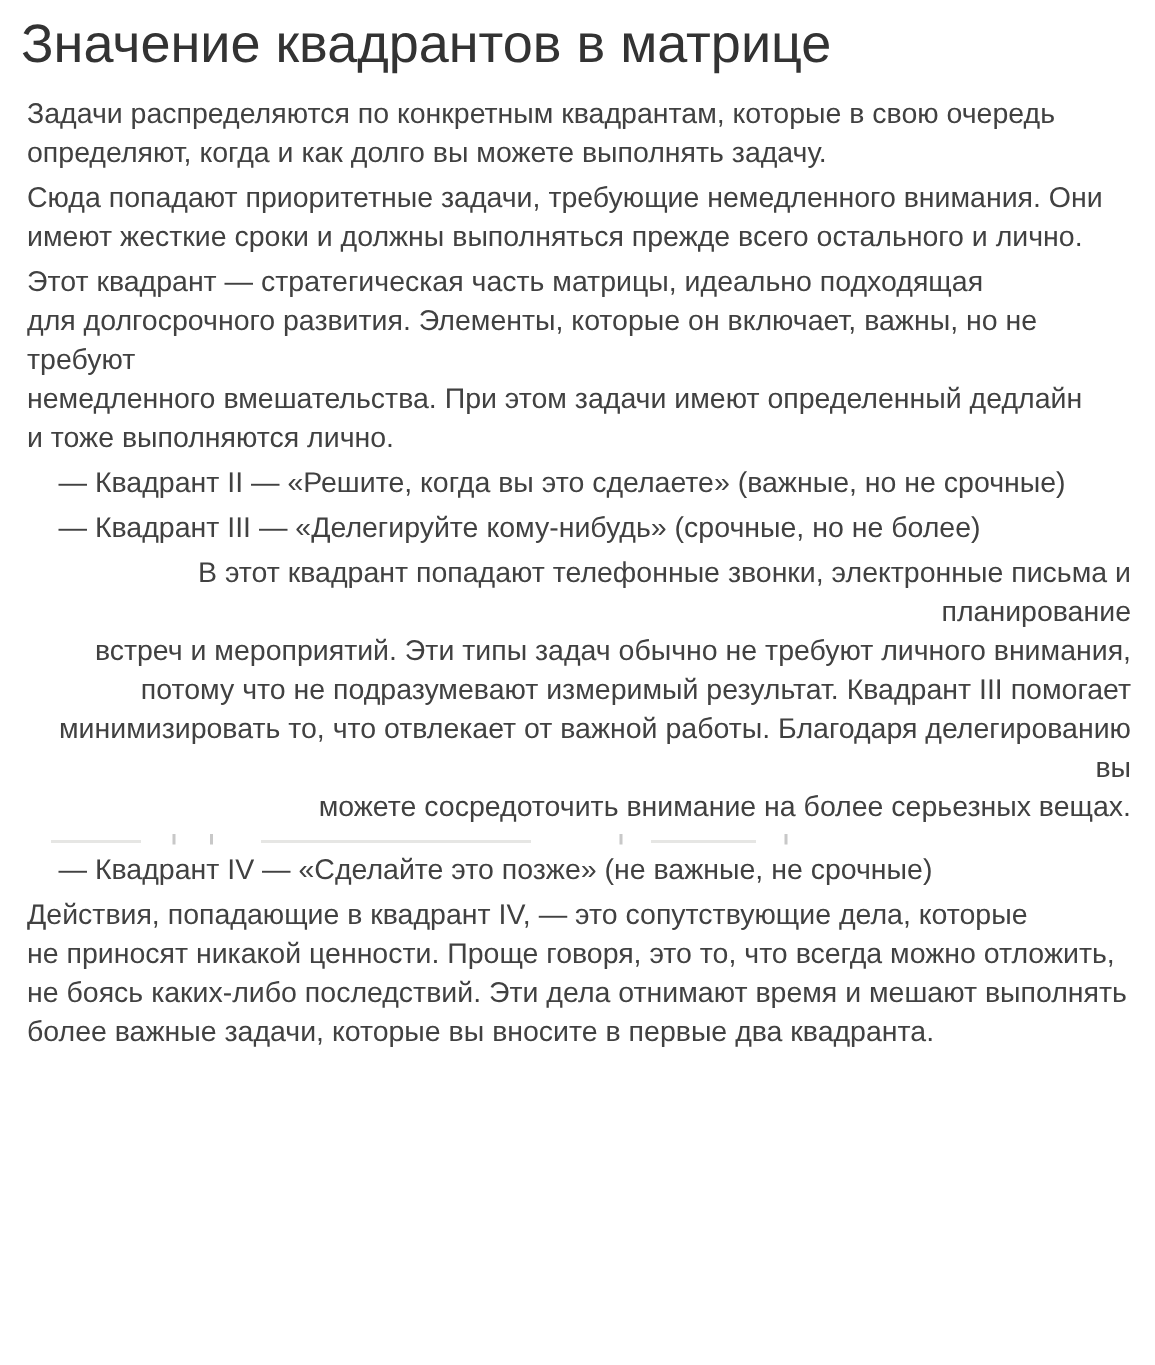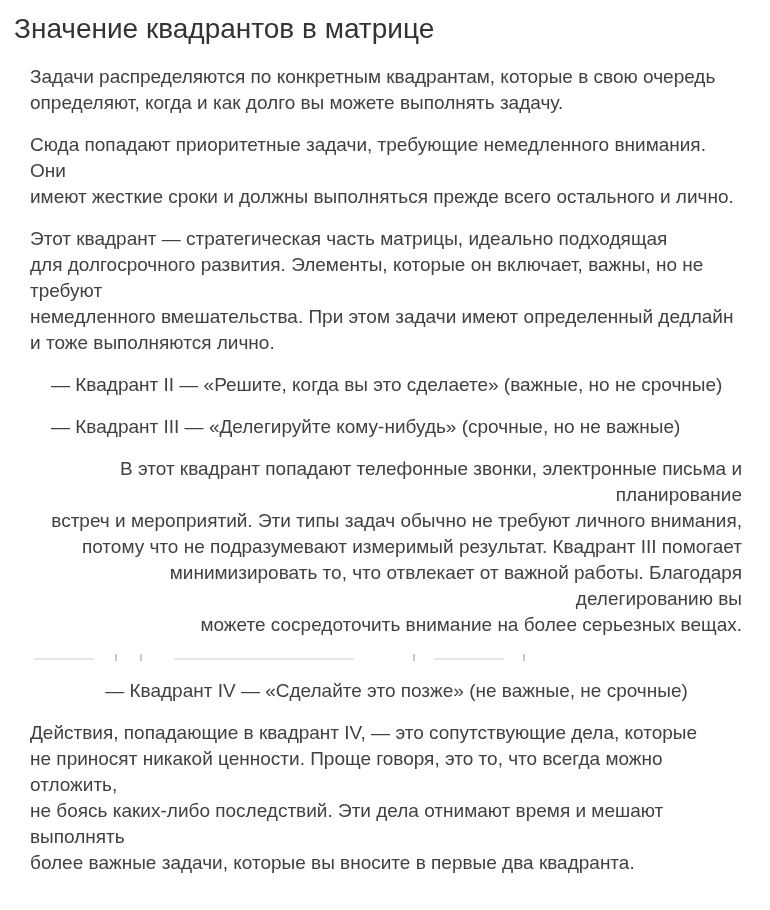--- a/index.html
+++ b/index.html
@@ -11,46 +11,46 @@
     width: 770px;
     height: 910px;
     overflow: hidden;
     font-family: "Liberation Sans", sans-serif;
     color: #3e3e3e;
   }
   .article {
     padding: 10px 12px 0 14px;
   }
   .page-title {
-    font-size: 28px;
+    font-size: 36px;
     line-height: 34px;
     font-weight: 400;
     color: #333333;
     margin: 2px 0 0 0;
   }
   p.text {
     font-size: 19px;
     line-height: 26px;
-    margin: 16px;
+    margin: 4px;
     white-space: pre-line; 
     color: #414141;
   }
   p.intro {
     margin-top: 18px;
   }
   p.quad-heading {
     padding-left: 21px; 
   }
   .mt-q1h { margin-top: 27px; }
   .mt-q1b { margin-top: 40px; }
   .mt-q2h { margin-top: 25px; }
   .mt-q2b { margin-top: 38px; }
   .mt-q3h { margin-top: 32px; }
   .mt-q3b { margin-top: 39px; text-align: right; }
-  .mt-q4h { margin-top: 24px; text-align: center; }
+  .mt-q4h { margin-top: 24px; }
   .mt-q4b { margin-top: 43px; }
   
   .clipped-line {
     position: relative;
     height: 8px;
     margin-top: 2px;
     overflow: hidden;
   }
   .clipped-line i {
     position: absolute;
@@ -84,21 +84,21 @@
   <p class="text mt-q1b">Сюда попадают приоритетные задачи, требующие немедленного внимания. Они
 имеют жесткие сроки и должны выполняться прежде всего остального и лично.</p>
 
   <p class="text mt-q2b">Этот квадрант — стратегическая часть матрицы, идеально подходящая
 для долгосрочного развития. Элементы, которые он включает, важны, но не требуют
 немедленного вмешательства. При этом задачи имеют определенный дедлайн
 и тоже выполняются лично.</p>
 
   <p class="text quad-heading mt-q2h">— Квадрант II — «Решите, когда вы это сделаете» (важные, но не срочные)</p>
 
-  <p class="text quad-heading mt-q3h">— Квадрант III — «Делегируйте кому-нибудь» (срочные, но не важные)</p>
+  <p class="text quad-heading mt-q3h">— Квадрант III — «Делегируйте кому-нибудь» (срочные, но не более)</p>
 
   <p class="text mt-q3b">В этот квадрант попадают телефонные звонки, электронные письма и планирование
 встреч и мероприятий. Эти типы задач обычно не требуют личного внимания,
 потому что не подразумевают измеримый результат. Квадрант III помогает
 минимизировать то, что отвлекает от важной работы. Благодаря делегированию вы
 можете сосредоточить внимание на более серьезных вещах.</p>
 
   <div class="clipped-line">
     <i style="left:101px"></i>
     <i style="left:126px"></i>

